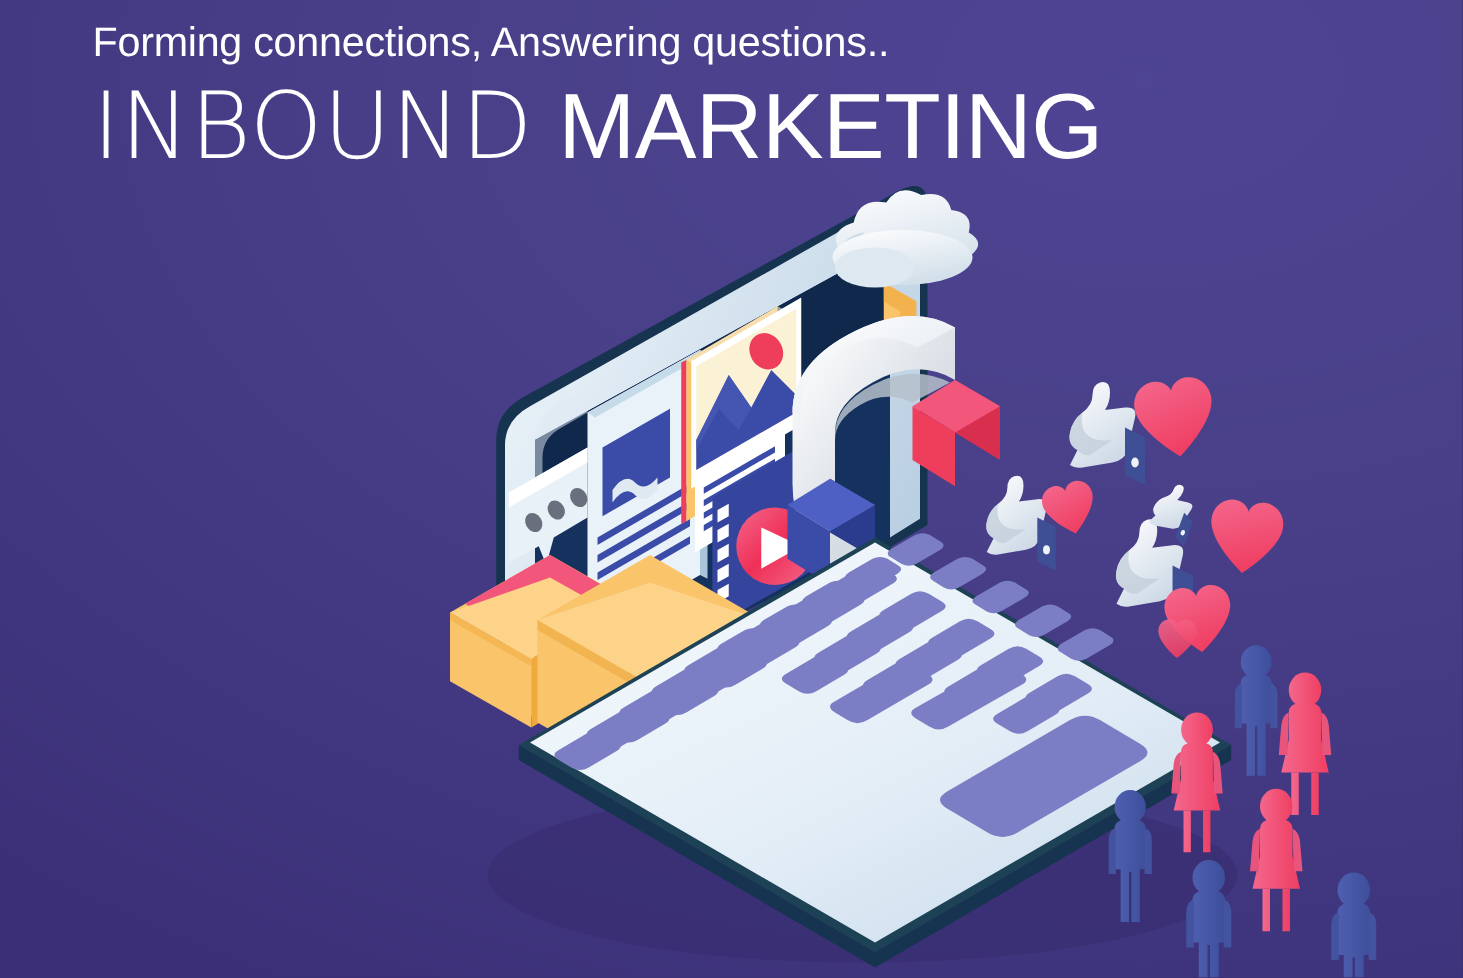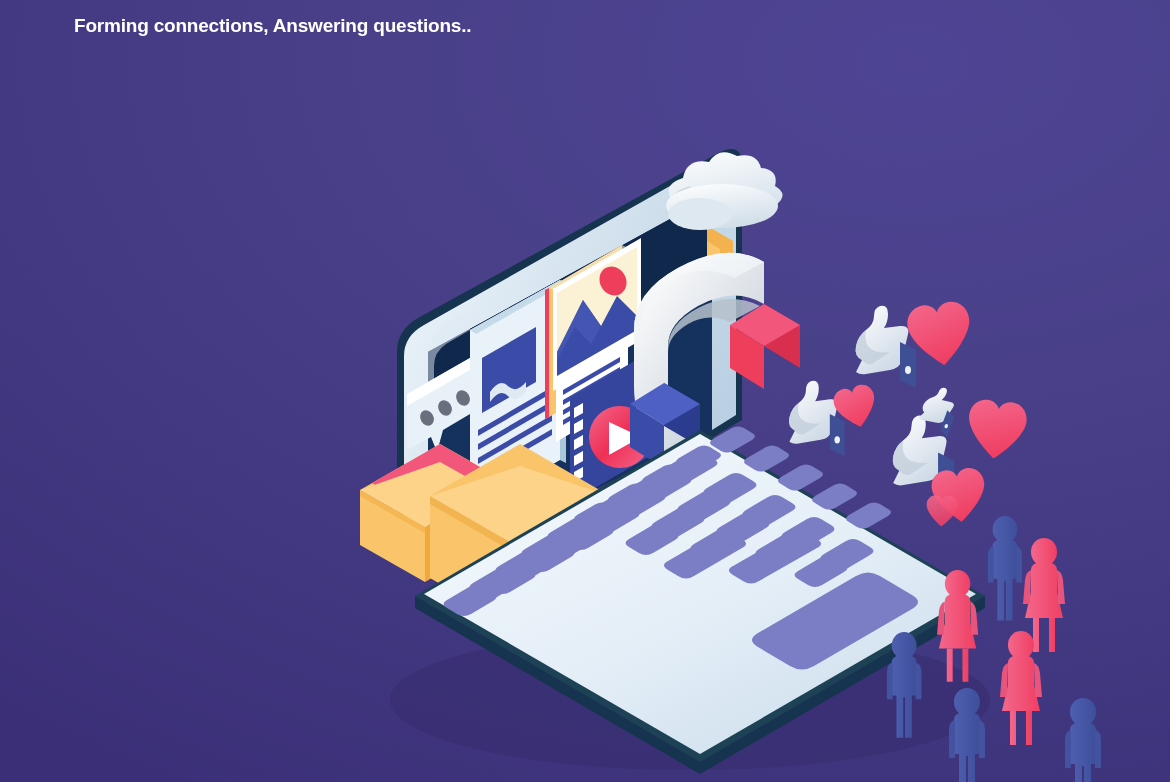--- a/index.html
+++ b/index.html
@@ -12,22 +12,22 @@
       radial-gradient(120% 110% at 78% 8%, #4e4494 0%, #494089 38%, #433a83 62%, #3b3078 100%);
     font-family:"Liberation Sans", sans-serif;
     -webkit-font-smoothing:antialiased;
   }
 
   
   #headline{position:absolute;left:74px;top:16px;width:900px;}
   #kicker{
     color:#ffffff;
     font-family:"Liberation Sans", sans-serif;
-    font-weight:700;
-    font-size:19px;
+    font-weight:400;
+    font-size:33px;
     letter-spacing:-0.2px;
     line-height:1.08;
     white-space:nowrap;
   }
   #title{
     margin-top:12px;
     color:#ffffff;
     white-space:nowrap;
     line-height:1;
     font-size:74px;
@@ -427,15 +427,16 @@
       <ellipse cx="21" cy="12" rx="13" ry="14" fill="url(#gManB)"></ellipse>
       <path d="M8,30 q0,-8 13,-8 q13,0 13,8 l0,34 l-5,0 l0,44 l-7,0 l0,-42 l-2,0 l0,42 l-7,0 l0,-44 l-5,0 Z" fill="url(#gManB)"></path>
       <path d="M8,30 q-5,2 -5,10 l0,28 l6,0 l0,-36 Z" fill="#44539f"></path>
       <path d="M34,30 q5,2 5,10 l0,28 l-6,0 l0,-36 Z" fill="#44539f"></path>
     </g>
   </svg>
   </div>
 
   <div id="headline">
     <div id="kicker">Forming connections, Answering questions..</div>
+    <div id="title"><span class="thin">INBOUND</span><span class="bold"> MARKETING</span></div>
   </div>
 
 </div>
 
 </body></html>

